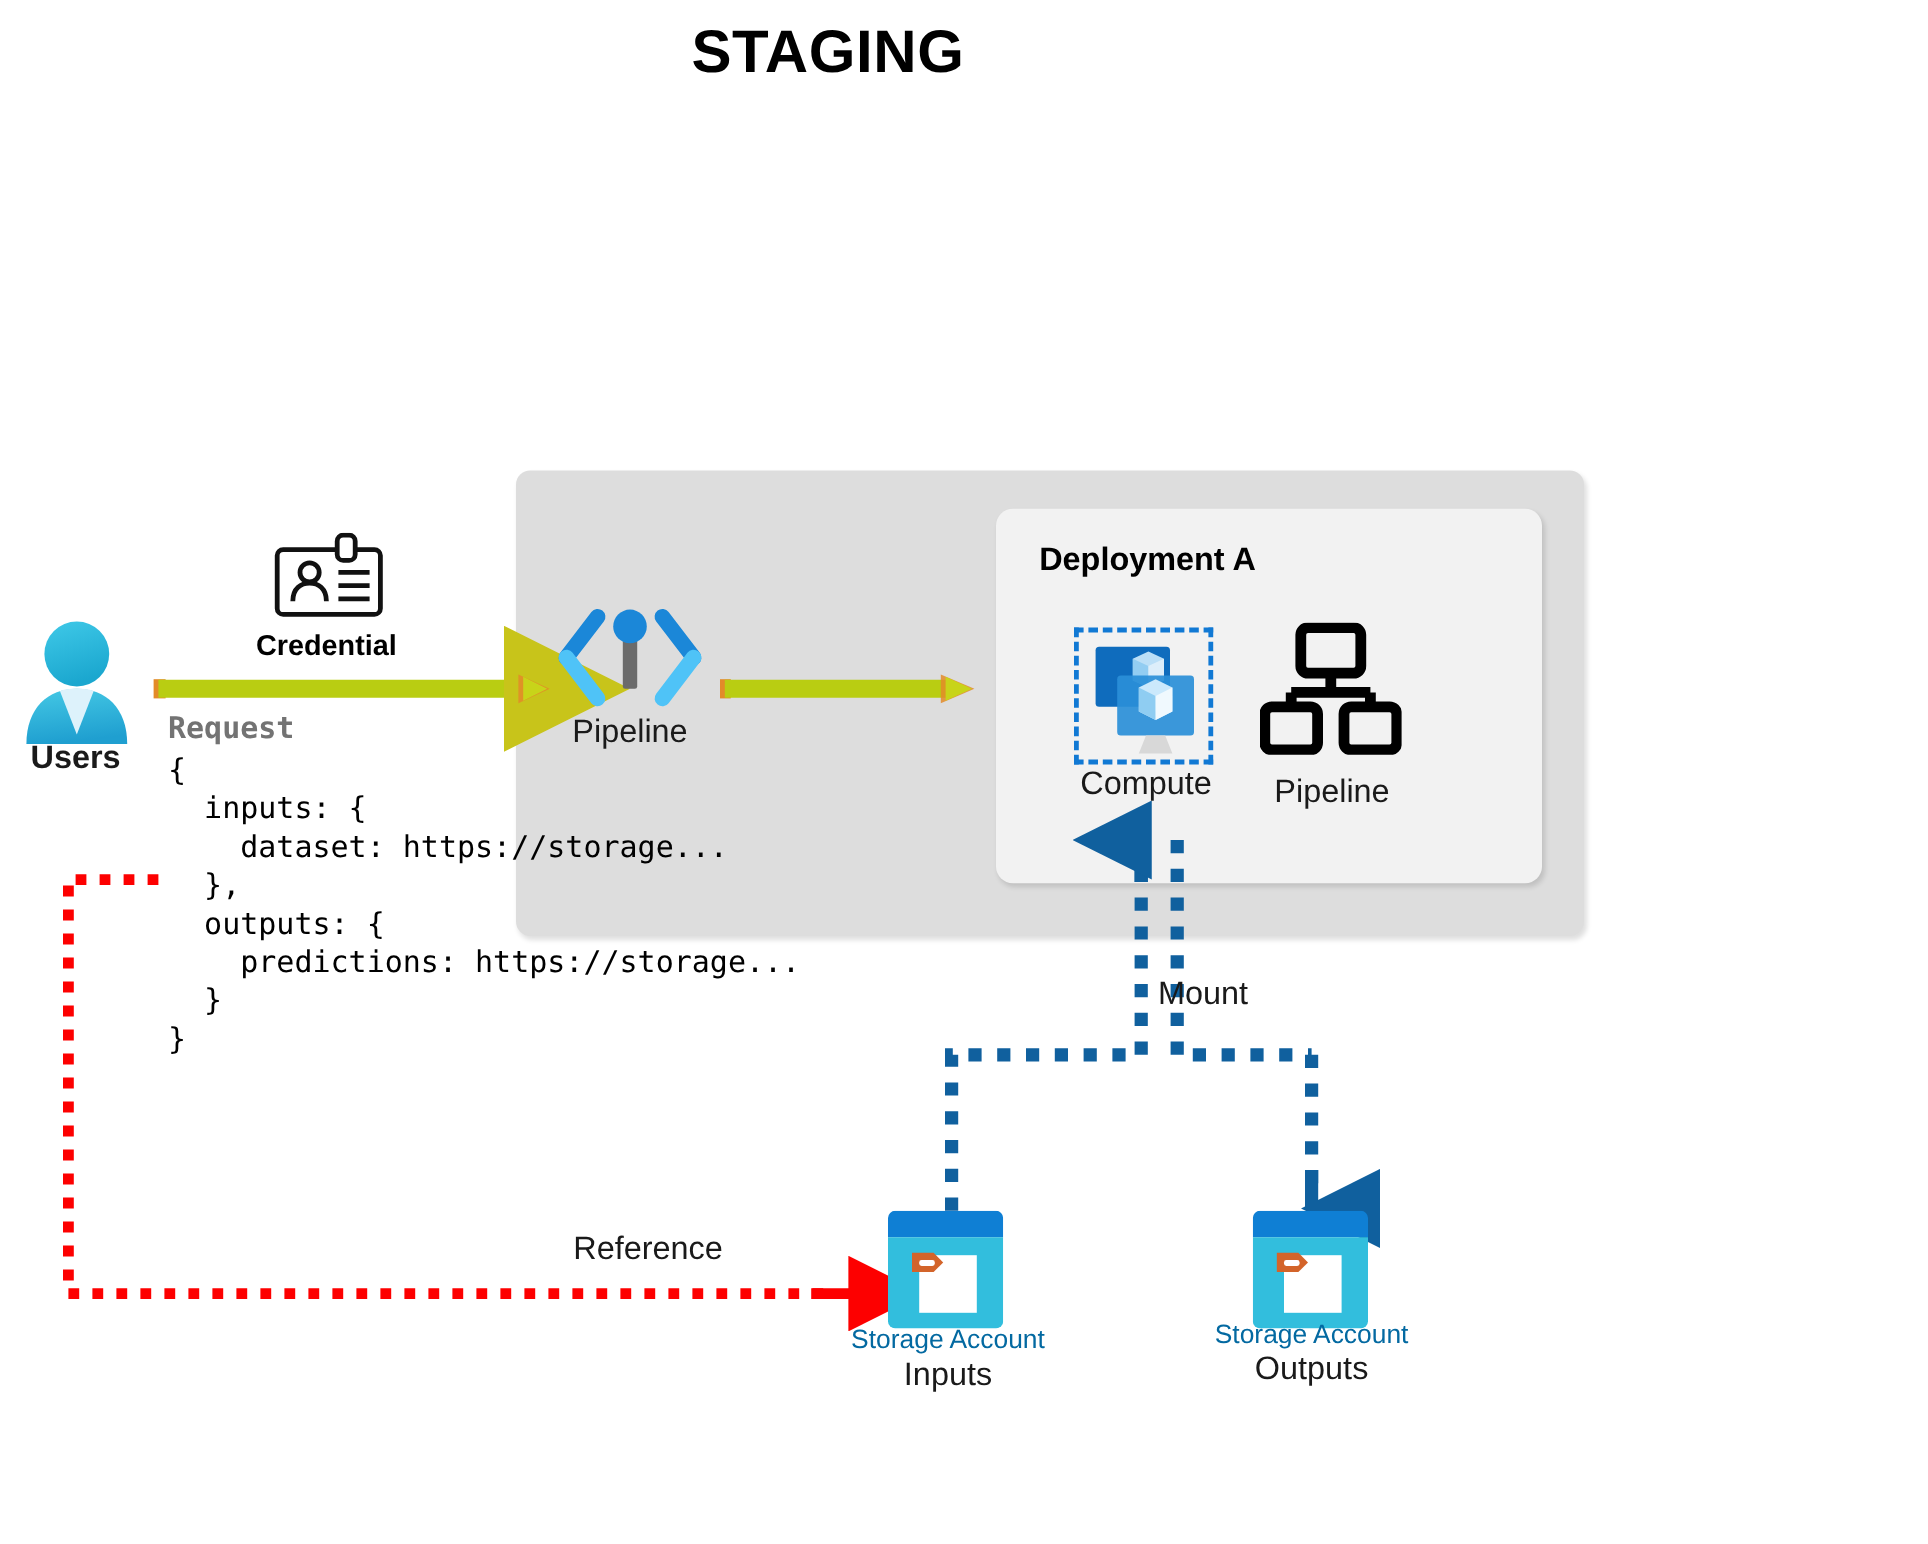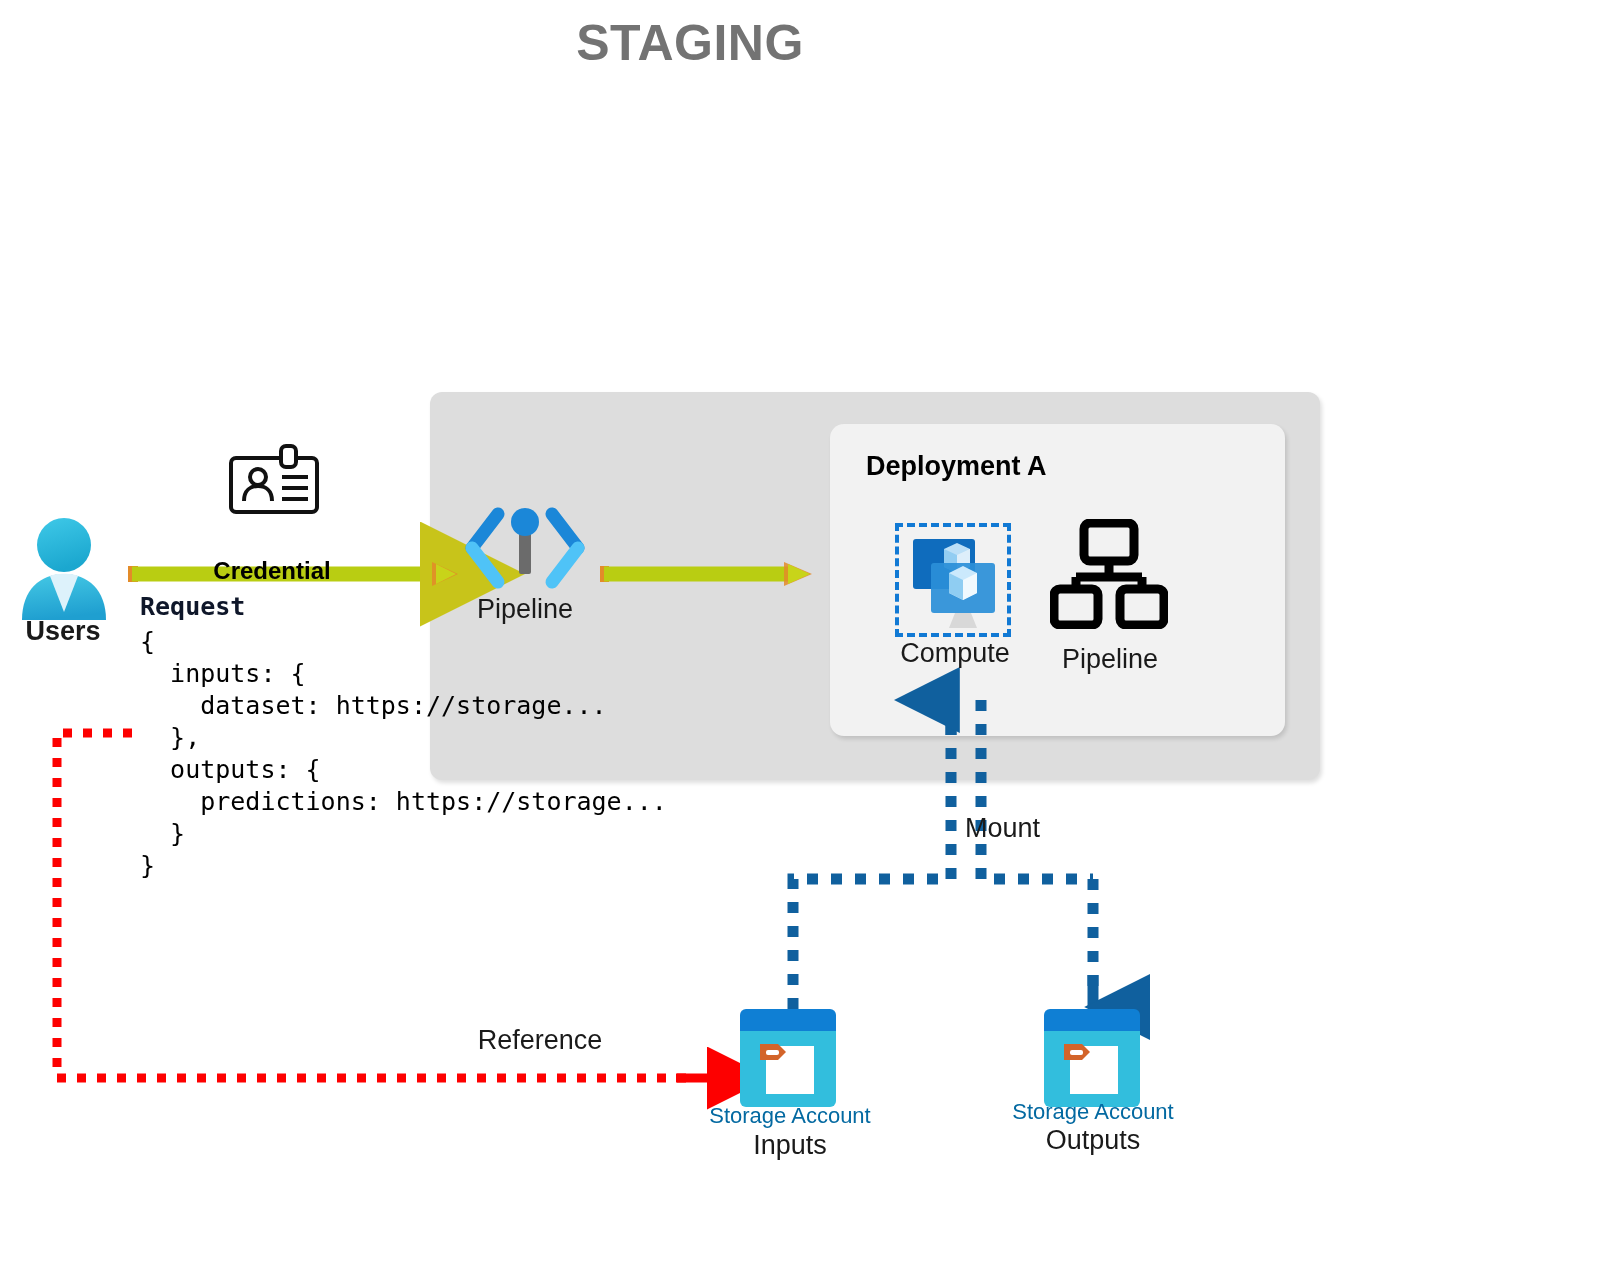--- a/index.html
+++ b/index.html
@@ -19,21 +19,21 @@
   }
   .abs { position: absolute; }
 
   
   #title {
     left: 0; top: 14px;
     width: 1380px;
     text-align: center;
     font-size: 50px;
     font-weight: bold;
-    color: #737373;
+    color: #000000;
     letter-spacing: 0.5px;
   }
 
   
   #workspace-box {
     left: 430px; top: 392px;
     width: 890px; height: 388px;
     background: #dddddd;
     border-radius: 12px;
     box-shadow: 2px 3px 4px rgba(0,0,0,0.13);
@@ -65,28 +65,27 @@
     color: #0369a1;
     text-align: center;
     white-space: nowrap;
   }
   .caption-bold {
     font-size: 24px;
     font-weight: bold;
     color: #000000;
     text-align: center;
     white-space: nowrap;
-    margin-top: 32px;
   }
   #request-label {
     left: 140px; top: 592px;
     font-family: "DejaVu Sans Mono", "Liberation Mono", monospace;
     font-size: 25px;
     font-weight: bold;
-    color: #0f172a;
+    color: #737373;
   }
   #request-body {
     left: 140px; top: 626px;
     font-family: "DejaVu Sans Mono", "Liberation Mono", monospace;
     font-size: 25px;
     line-height: 32px;
     color: #000000;
     white-space: pre;
   }
 

